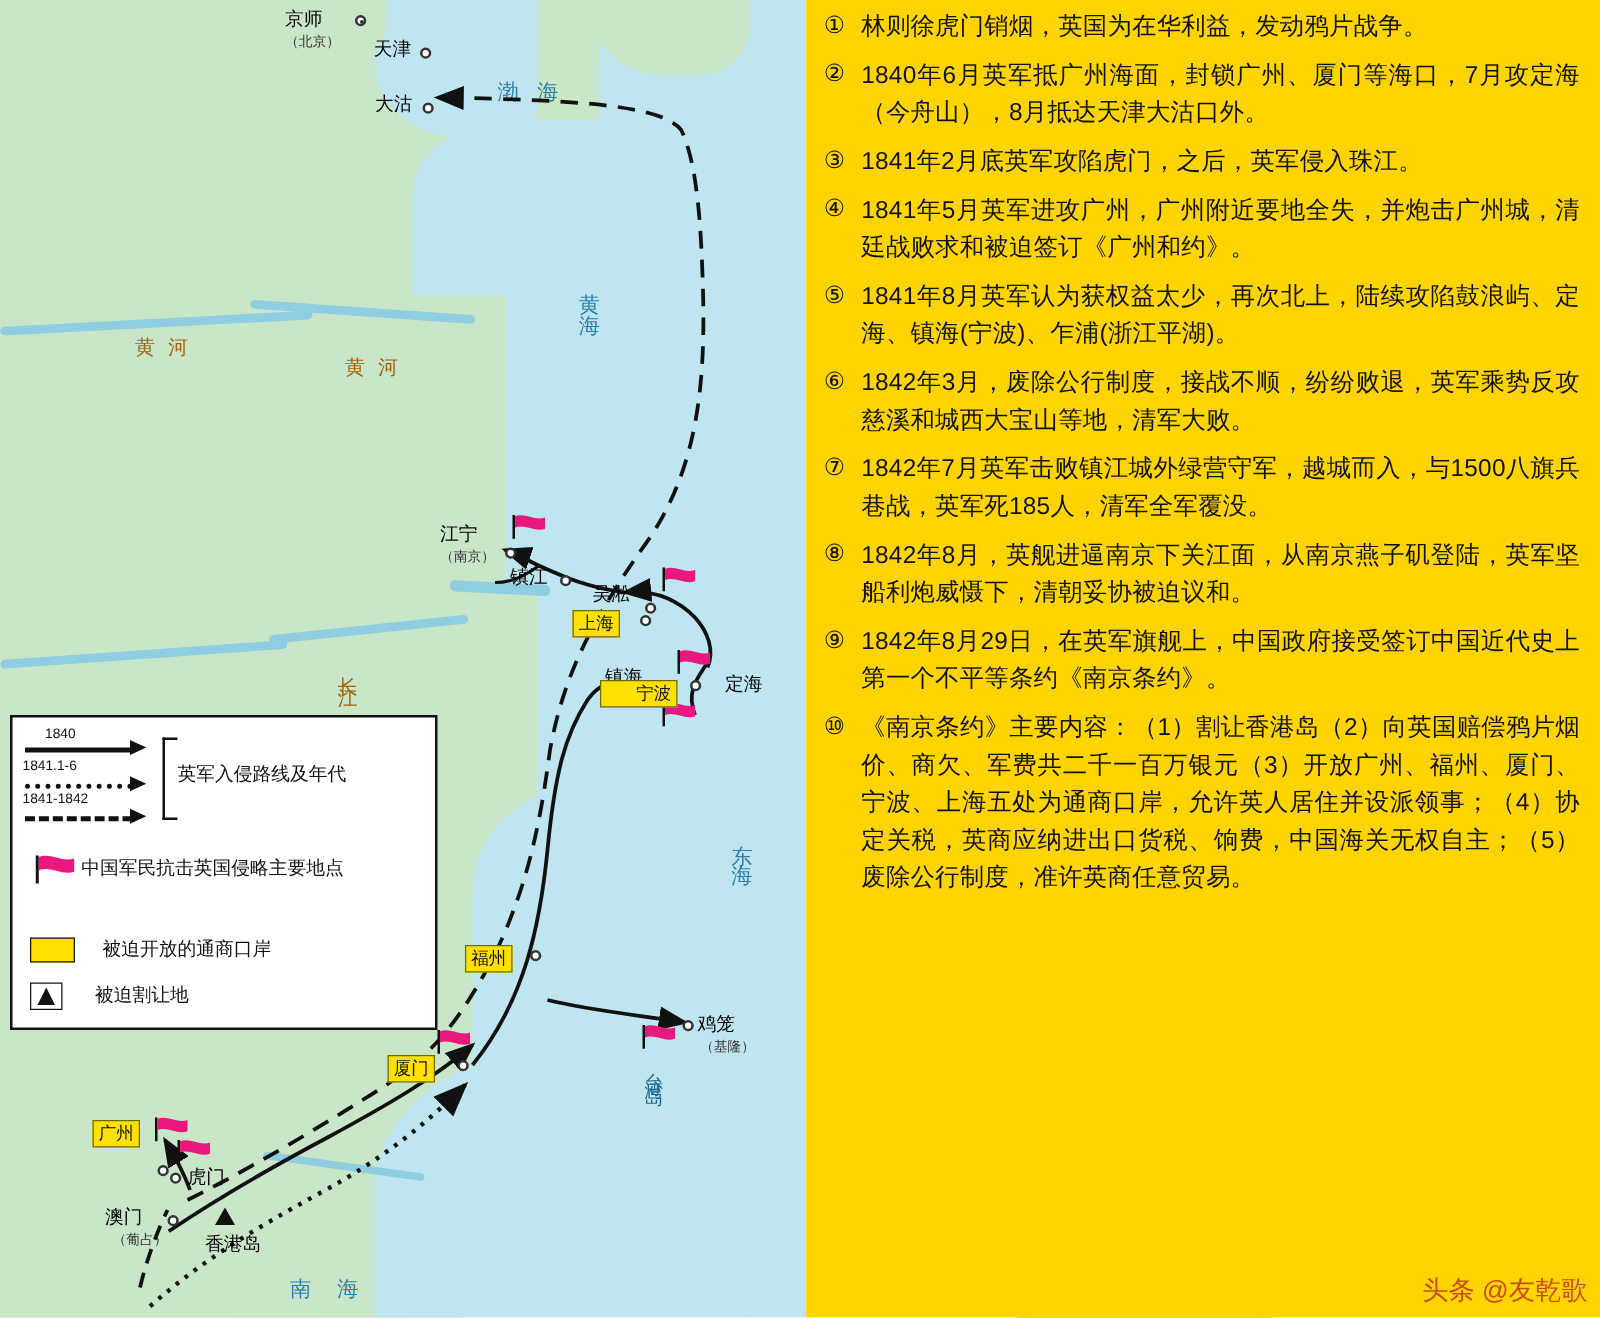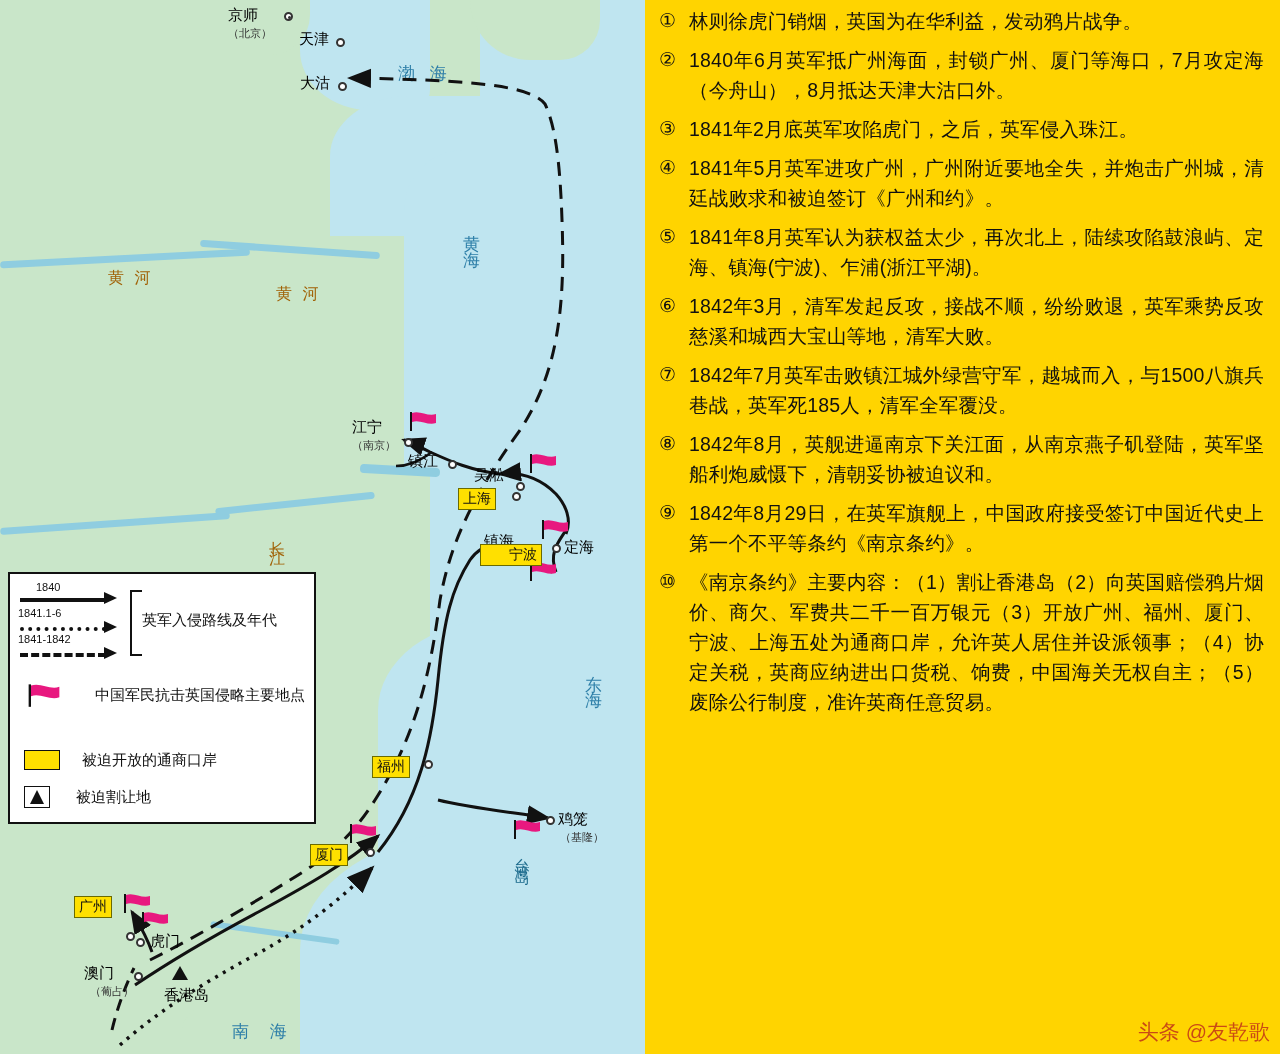--- a/index.html
+++ b/index.html
@@ -159,21 +159,21 @@
     height: 0;
     border-left: 8px solid transparent;
     border-right: 8px solid transparent;
     border-bottom: 14px solid transparent;
   }
   
   #legend {
     position: absolute;
     left: 8px;
     top: 572px;
-    width: 308px;
+    width: 342px;
     height: 252px;
     background: #ffffff;
     border: 2px solid #111;
     box-sizing: border-box;
   }
   .legend-row {
     position: absolute;
     display: flex;
     align-items: center;
   }
@@ -453,21 +453,21 @@
       <div class="city-dot" style="left:512px;top:492px;"></div>
     </div>
 
     <div class="city">
       <div class="city-dot" style="left:524px;top:548px;"></div>
       <div class="city-name" style="left:484px;top:532px;">镇海</div>
     </div>
 
     <div class="city">
       <div class="city-dot" style="left:552px;top:544px;"></div>
-      <div class="city-name" style="left:564px;top:538px;">定海</div>
+      <div class="city-name" style="left:580px;top:538px;">定海</div>
     </div>
 
     <div class="city">
       <div class="port-label" style="left:480px;top:544px;padding-left:28px;">宁波</div>
     </div>
 
     <div class="city">
       <div class="port-label" style="left:372px;top:756px;">福州</div>
       <div class="city-dot" style="left:424px;top:760px;"></div>
     </div>
@@ -527,21 +527,21 @@
       <div class="legend-brace"></div>
       <div class="legend-row" style="left:132px;top:36px;width:200px;">
         <span class="legend-text">英军入侵路线及年代</span>
       </div>
 
       <div class="legend-row" style="left:14px;top:108px;">
         <svg width="40" height="26" viewBox="0 0 30 22">
             <path d="M3,2 L3,21" stroke="#111" stroke-width="2"></path>
             <path d="M4,3 C12,0 20,7 28,4 L28,13 C20,16 12,9 4,12 z" fill="#e8187f"></path>
           </svg>
-        <span class="legend-text" style="margin-left:31px;">中国军民抗击英国侵略主要地点</span>
+        <span class="legend-text" style="margin-left:1px;">中国军民抗击英国侵略主要地点</span>
       </div>
 
       <div class="legend-row" style="left:14px;top:176px;">
         <span class="legend-yellow-swatch"></span>
         <span class="legend-text" style="margin-left:22px;">被迫开放的通商口岸</span>
       </div>
 
       <div class="legend-row" style="left:14px;top:212px;">
         <span class="legend-tri-swatch"></span>
         <span class="legend-text" style="margin-left:26px;">被迫割让地</span>
@@ -568,21 +568,21 @@
     <div class="item">
       <span class="item-num">④</span>
       <span class="item-text">1841年5月英军进攻广州，广州附近要地全失，并炮击广州城，清廷战败求和被迫签订《广州和约》。</span>
     </div>
     <div class="item">
       <span class="item-num">⑤</span>
       <span class="item-text">1841年8月英军认为获权益太少，再次北上，陆续攻陷鼓浪屿、定海、镇海(宁波)、乍浦(浙江平湖)。</span>
     </div>
     <div class="item">
       <span class="item-num">⑥</span>
-      <span class="item-text">1842年3月，清军发起反攻，接战不顺，纷纷败退，英军乘势反攻慈溪和城西大宝山等地，清军大败。</span>
+      <span class="item-text">1842年3月，废除公行制度，接战不顺，纷纷败退，英军乘势反攻慈溪和城西大宝山等地，清军大败。</span>
     </div>
     <div class="item">
       <span class="item-num">⑦</span>
       <span class="item-text">1842年7月英军击败镇江城外绿营守军，越城而入，与1500八旗兵巷战，英军死185人，清军全军覆没。</span>
     </div>
     <div class="item">
       <span class="item-num">⑧</span>
       <span class="item-text">1842年8月，英舰进逼南京下关江面，从南京燕子矶登陆，英军坚船利炮威慑下，清朝妥协被迫议和。</span>
     </div>
     <div class="item">

